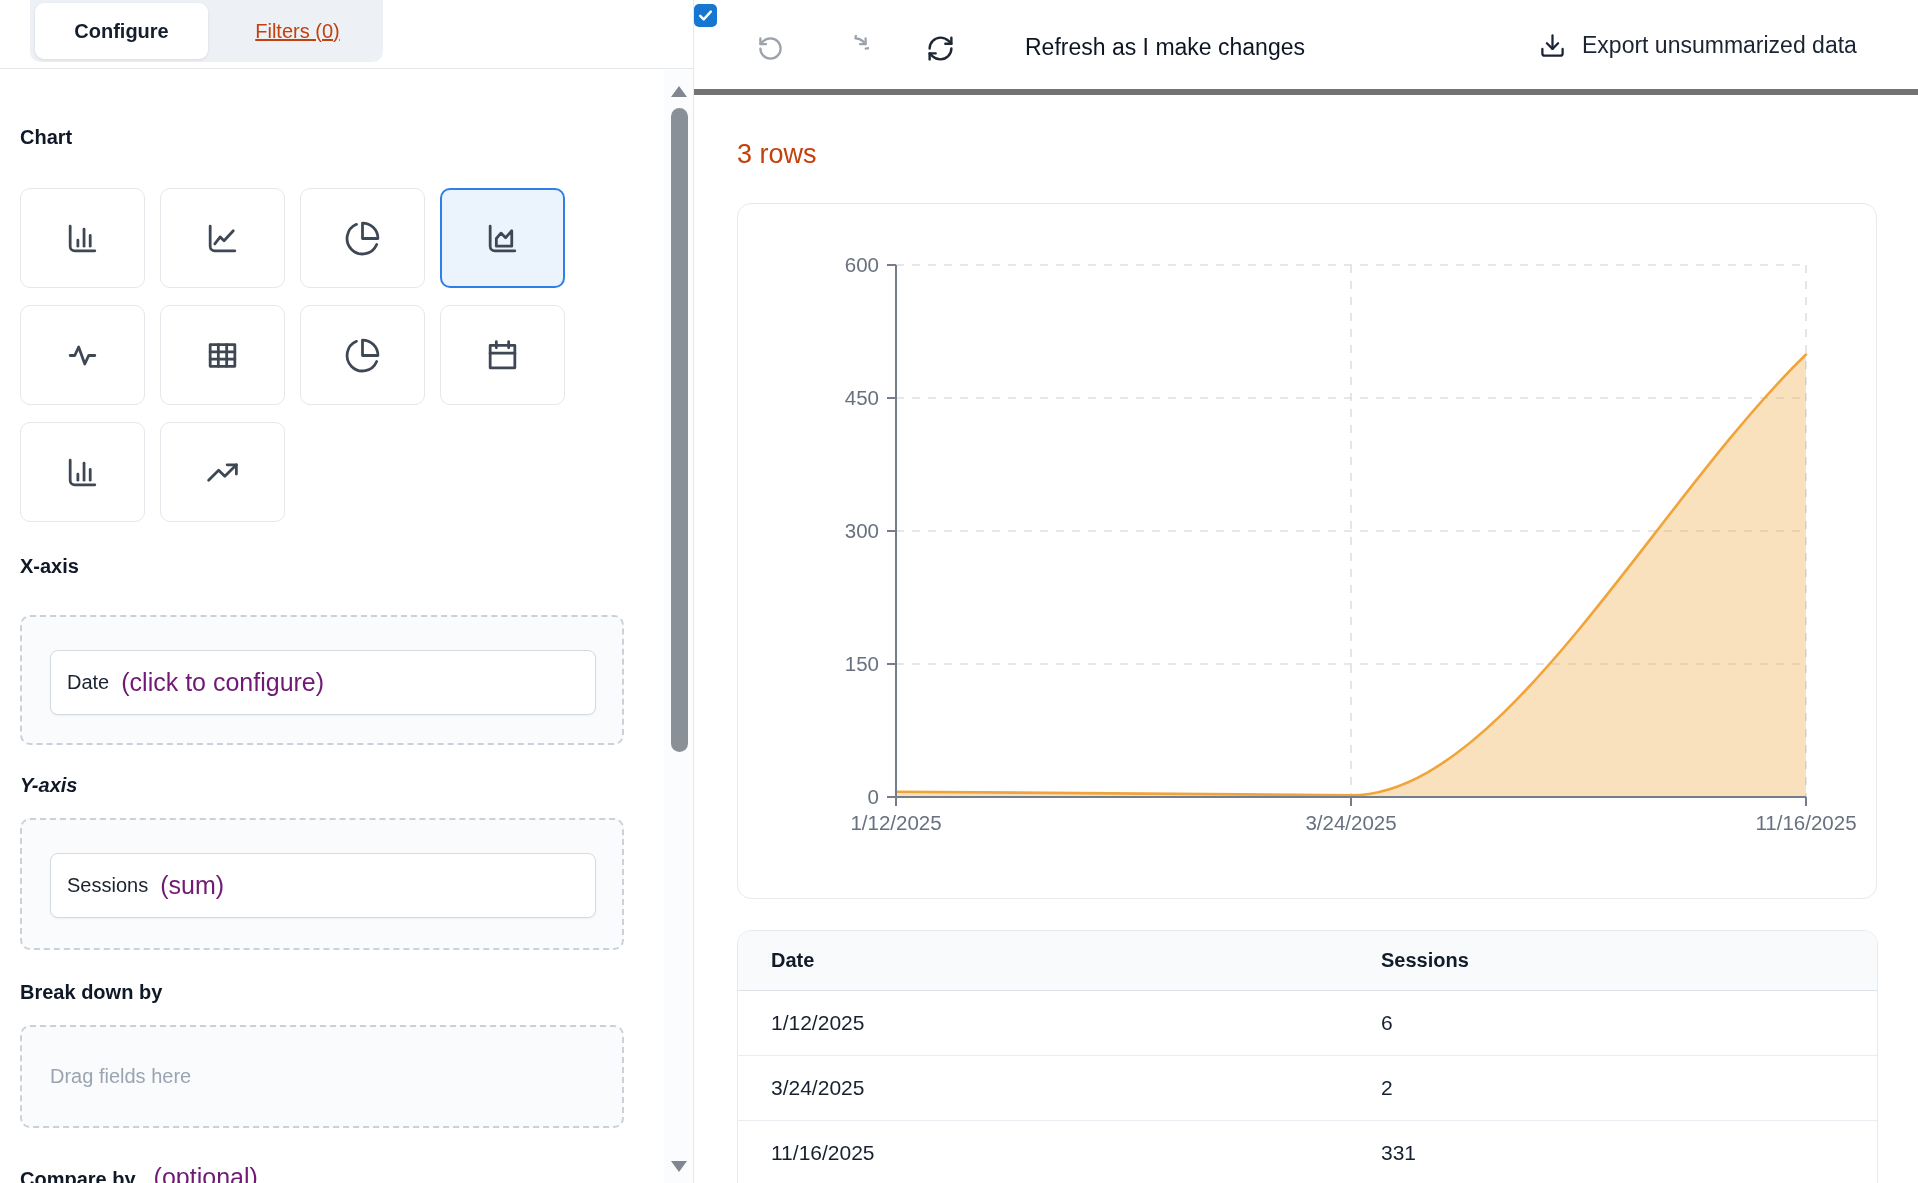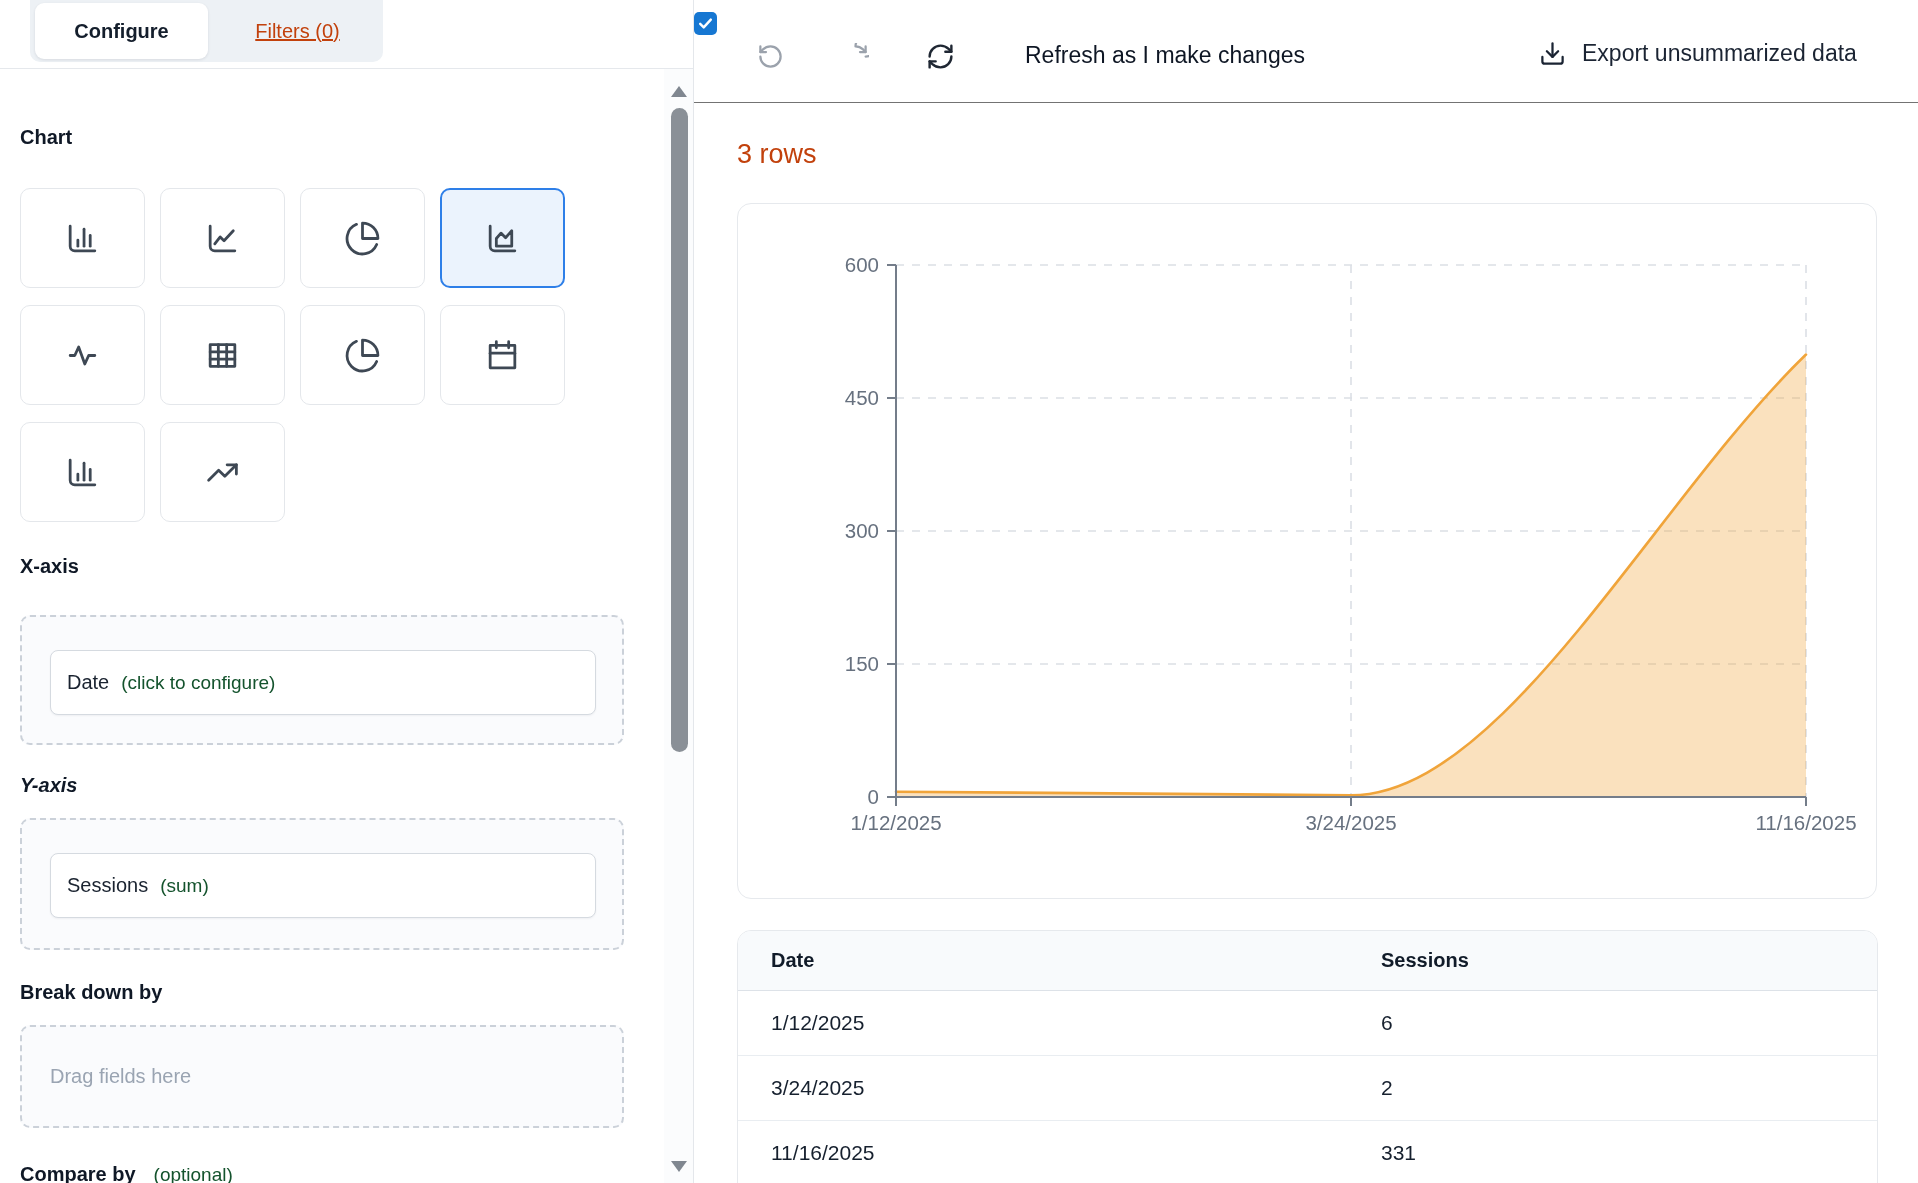--- a/index.html
+++ b/index.html
@@ -34,33 +34,33 @@
 
   .drop-zone { border:2px dashed #cbd1d9; border-radius:10px; background:#fafbfd; }
   #xaxis-zone { left:20px; top:615px; width:604px; height:130px; }
   #yaxis-zone { left:20px; top:818px; width:604px; height:132px; }
   #breakdown-zone { left:20px; top:1025px; width:604px; height:103px; display:flex; align-items:center; }
 
   .field-pill { position:absolute; left:28px; top:33px; width:546px; height:65px; background:#fff;
     border:1px solid #d5dae0; border-radius:8px; box-shadow:0 1px 2px rgba(16,24,40,.05);
     display:flex; align-items:center; padding-left:16px; gap:12px; cursor:pointer; }
   .field-main { font-size:20px; font-weight:500; color:#1a2330; }
-  .field-hint { font-size:19px; color:#14532d; }
+  .field-hint { font-size:25px; color:#701a75; }
   .drop-placeholder { font-size:20px; color:#9aa4b2; padding-left:28px; }
 
   #compare-row { left:20px; top:1163px; display:flex; gap:18px; align-items:baseline; }
 
   
   #side-scrollbar { left:664px; top:69px; width:29px; height:1114px; background:#fbfcfd; }
   #scroll-thumb { left:7px; top:39px; width:17px; height:644px; background:#8a9097; border-radius:9px; position:absolute; cursor:pointer; }
   .scroll-arrow { position:absolute; left:7px; width:0; height:0; border-left:8px solid transparent;
     border-right:8px solid transparent; cursor:pointer; }
   #scroll-up { top:17px; border-bottom:11px solid #808790; }
   #scroll-down { top:1092px; border-top:11px solid #808790; }
-  #toolbar { left:694px; top:12px; width:1224px; height:91px; border-bottom:1px solid #737373; background:#fff; }
+  #toolbar { left:694px; top:4px; width:1224px; height:91px; border-bottom:6px solid #737373; background:#fff; }
   .tool-icon { position:absolute; cursor:pointer; }
   .tool-icon svg { display:block; }
   #checkbox { left:294px; top:29px; width:23px; height:23px; background:#1677d2; border-radius:5px;
     display:flex; align-items:center; justify-content:center; cursor:pointer; }
   #refresh-label { position:absolute; left:331px; top:30px; font-size:23px; color:#0e1624; cursor:default; }
   #export-btn { position:absolute; left:845px; top:28px; display:flex; align-items:flex-start; gap:16px;
     color:#1b2433; cursor:pointer; }
   #export-label { font-size:23px; font-weight:500; }
 
   #row-count { left:737px; top:139px; font-size:27px; color:#c2410c; }

